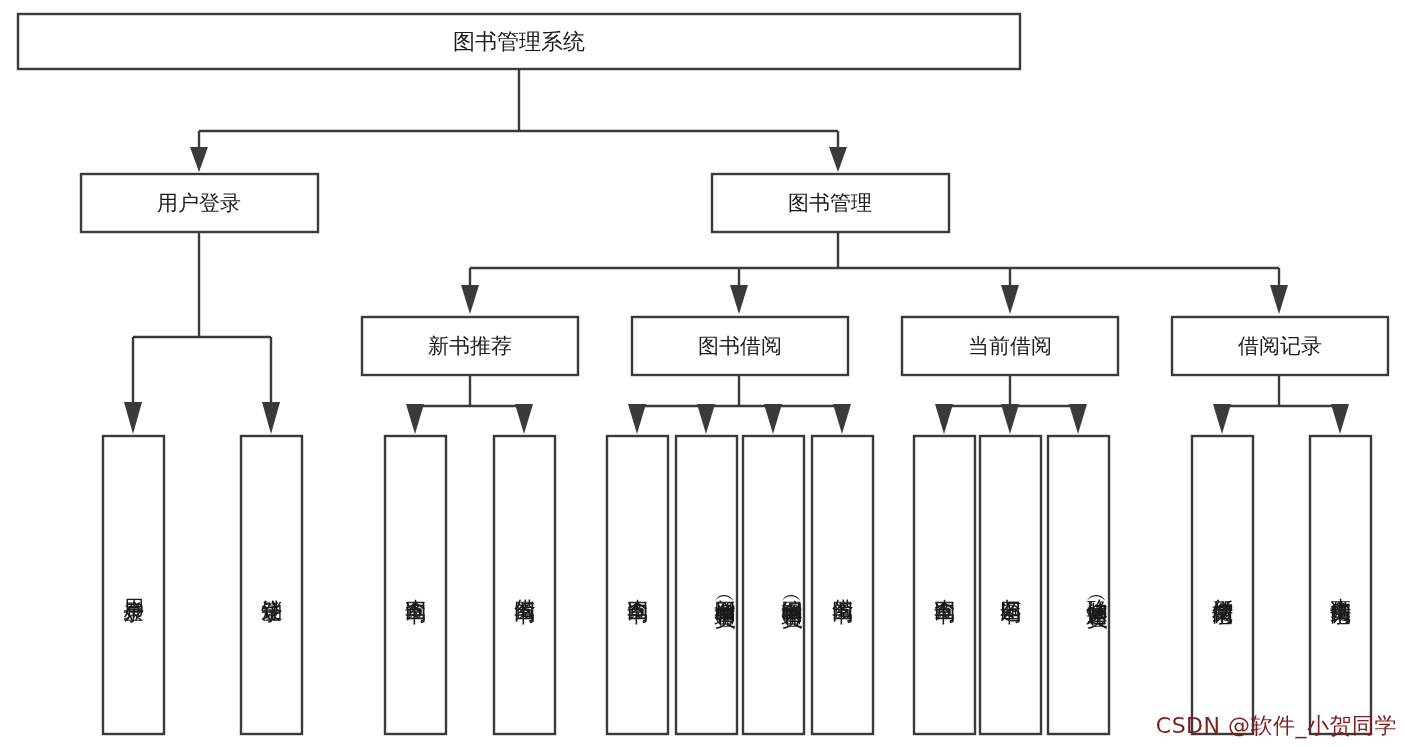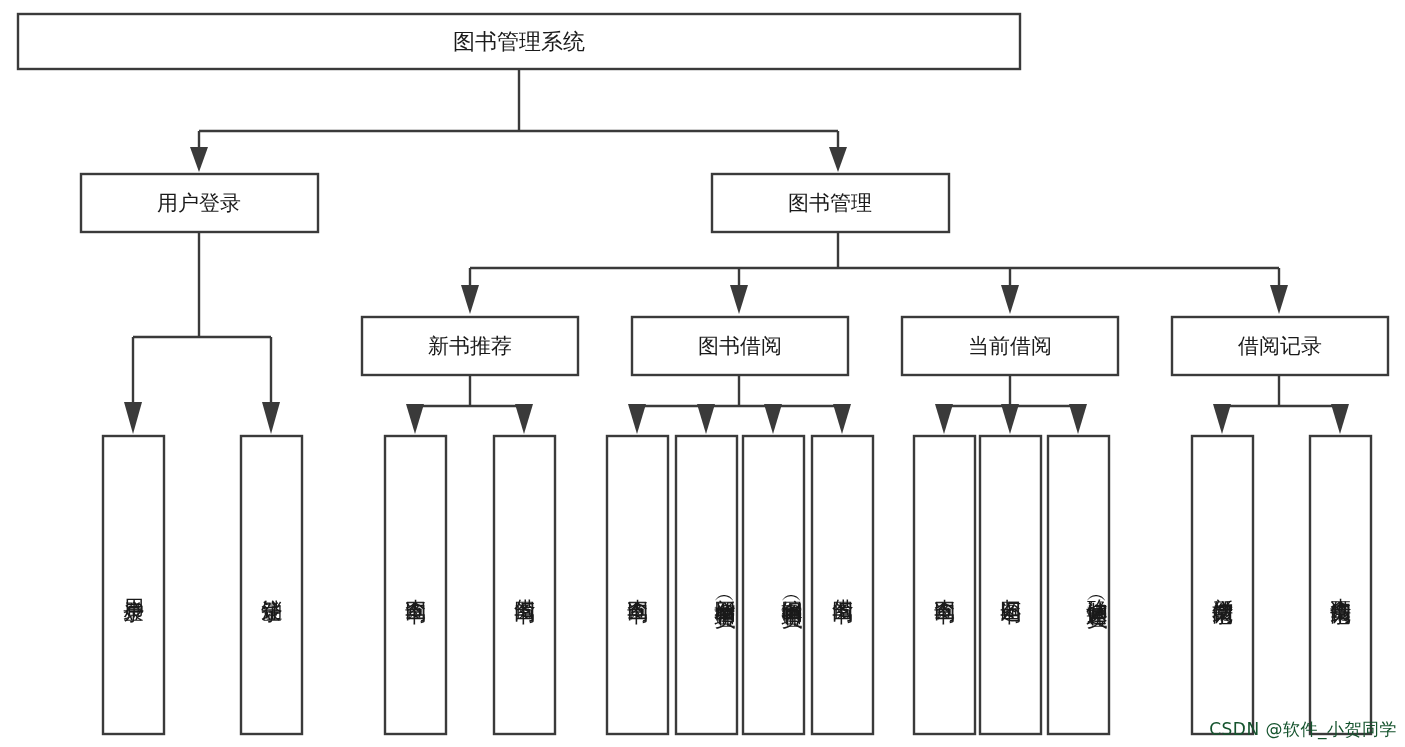--- a/index.html
+++ b/index.html
@@ -70,22 +70,22 @@
     color: #1a1a1a;
     letter-spacing: 1.5px;
     white-space: nowrap;
     pointer-events: none;
   }
   #watermark {
     position: absolute;
     right: 8px;
     bottom: 6px;
     font-family: "DejaVu Sans", "Liberation Sans", sans-serif;
-    font-size: 17px;
-    color: #14532d;
+    font-size: 22px;
+    color: #7f1d1d;
     letter-spacing: 0.5px;
     white-space: nowrap;
   }
 </style>
 </head>
 <body>
 
 <div id="diagram-root">
 
   <svg id="flow-svg" viewBox="0 0 1405 747">

